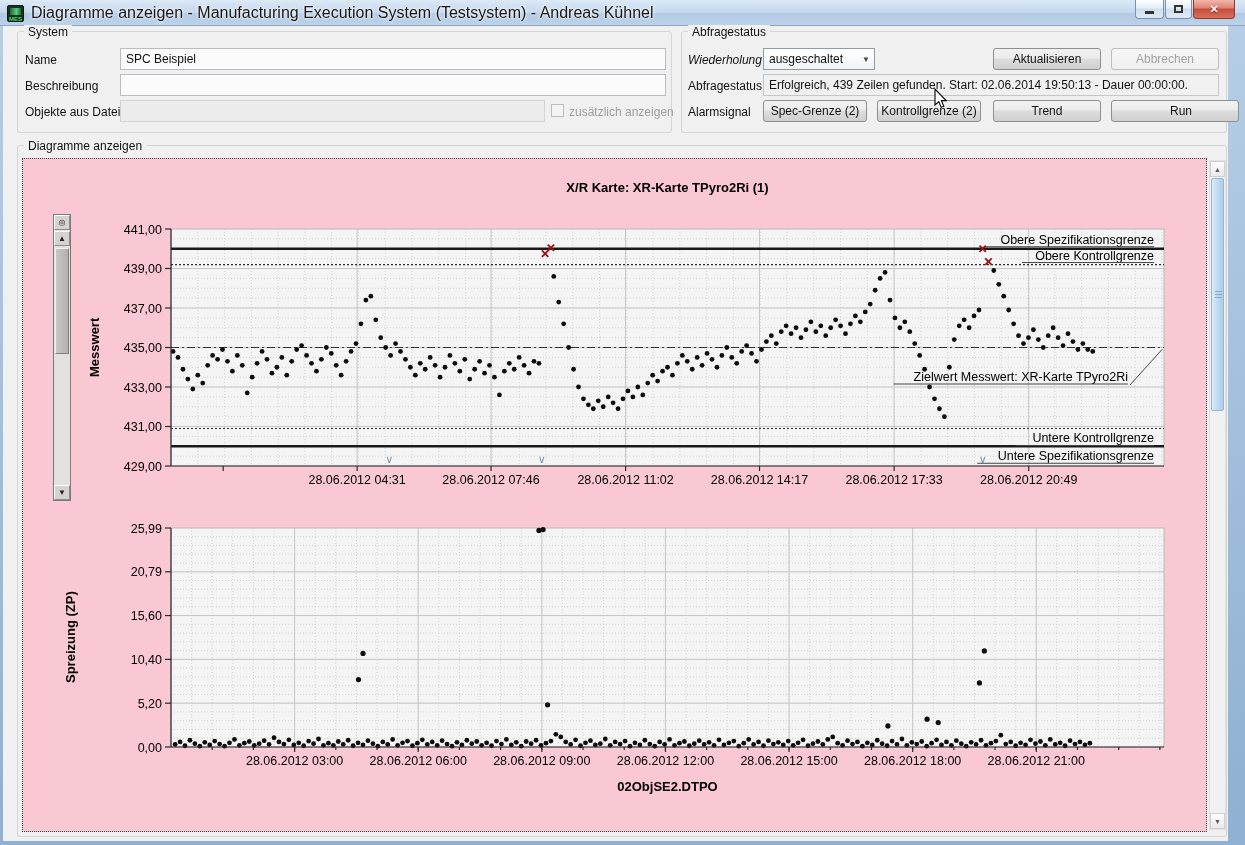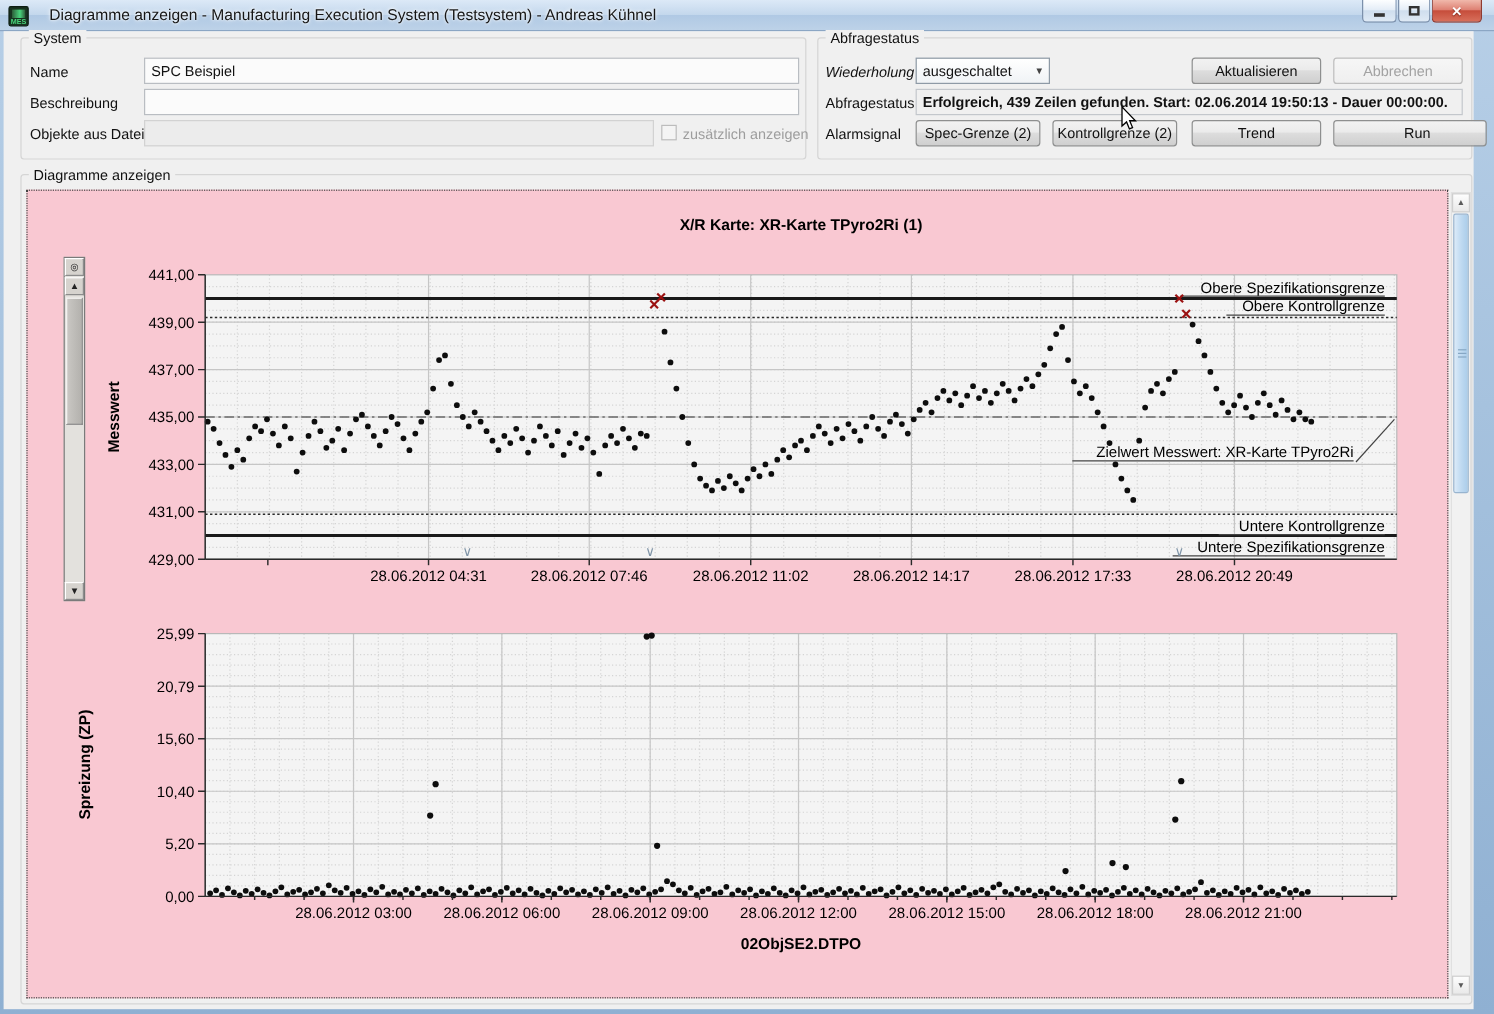--- a/index.html
+++ b/index.html
@@ -7,22 +7,22 @@
   #stage { position:relative; width:1245px; height:845px; overflow:hidden;
            background:linear-gradient(180deg,#b7cfe7 0%,#a6c2de 40%,#8fb0d2 100%); }
   
   .titlebar { position:absolute; left:0; top:0; width:1245px; height:26px;
     background:linear-gradient(180deg,#dce9f7 0%,#c3d7ec 50%,#b0c9e4 51%,#bdd2e8 100%);
     border-bottom:1px solid #8ba6c4; }
   .app-icon { position:absolute; left:7px; top:5px; width:17px; height:17px;
     background:#17321f; border:1px solid #0c1c12; border-radius:2px;
     color:#49d47c; font-size:6px; font-weight:bold; line-height:8px; text-align:center; overflow:hidden; }
   .app-icon .bar { display:block; height:7px; background:linear-gradient(90deg,#2c5c38,#49d47c 60%,#2c5c38); margin:2px 2px 0 2px; }
-  .win-title { position:absolute; left:41px; top:0; height:26px; line-height:26px;
-    font-size:13px; color:#151515; text-shadow:0 0 4px #ffffff, 0 0 2px #ffffff; white-space:nowrap; }
+  .win-title { position:absolute; left:31px; top:0; height:26px; line-height:26px;
+    font-size:16px; color:#151515; text-shadow:0 0 4px #ffffff, 0 0 2px #ffffff; white-space:nowrap; }
   .winbtns { position:absolute; right:10px; top:0; display:flex; }
   .winbtn { height:19px; border:1px solid #7c90ab; border-top:none; display:flex; align-items:center; justify-content:center;
     background:linear-gradient(180deg,#fdfeff 0%,#e4edf7 45%,#cfdeee 50%,#dfeaf5 100%);
     border-radius:0 0 4px 4px; margin-left:1px; }
   .winbtn.minb { width:29px; } .winbtn.maxb { width:27px; }
   .winbtn.closeb { width:42px; border-color:#8f3a30;
     background:linear-gradient(180deg,#f0b8ab 0%,#de8173 45%,#c64d3b 50%,#d8705c 100%); }
   .glyph-min { width:9px; height:3px; background:#333; margin-top:7px; }
   .glyph-max { width:9px; height:8px; border:2px solid #333; background:transparent; }
   .glyph-close { color:#fff; font-size:11px; font-weight:bold; text-shadow:0 1px 1px #7a2015; }
@@ -123,21 +123,21 @@
     <span class="legend" style="left:6px;top:-7px;">Abfragestatus</span>
   </div>
   <span class="flabel" style="left:688px;top:53px;font-style:italic;">Wiederholung</span>
   <div class="combo" style="left:763px;top:48px;width:112px;">
     <span>ausgeschaltet</span>
     <span class="arr">▼</span>
   </div>
   <div class="btn" style="left:993px;top:48px;width:108px;">Aktualisieren</div>
   <div class="btn disabled" style="left:1111px;top:48px;width:108px;">Abbrechen</div>
   <span class="flabel" style="left:688px;top:79px;">Abfragestatus</span>
-  <input class="tbox status" style="left: 763px; top: 74px; width: 456px; font-weight: bold;" readonly="" value="Erfolgreich, 439 Zeilen gefunden. Start: 02.06.2014 19:50:13 - Dauer 00:00:00.">
+  <input class="tbox status" style="left: 763px; top: 74px; width: 456px;" readonly="" value="Erfolgreich, 439 Zeilen gefunden. Start: 02.06.2014 19:50:13 - Dauer 00:00:00.">
   <span class="flabel" style="left:688px;top:105px;">Alarmsignal</span>
   <div class="btn" style="left:763px;top:100px;width:104px;">Spec-Grenze (2)</div>
   <div class="btn" style="left:877px;top:100px;width:104px;">Kontrollgrenze (2)</div>
   <div class="btn" style="left:993px;top:100px;width:108px;">Trend</div>
   <div class="btn" style="left:1111px;top:100px;width:128px;padding-left:12px;">Run</div>
 
   <div class="groupbox" style="left:17px;top:145px;width:1210px;height:692px;">
     <span class="legend" style="left:6px;top:-7px;">Diagramme anzeigen</span>
   </div>
 

